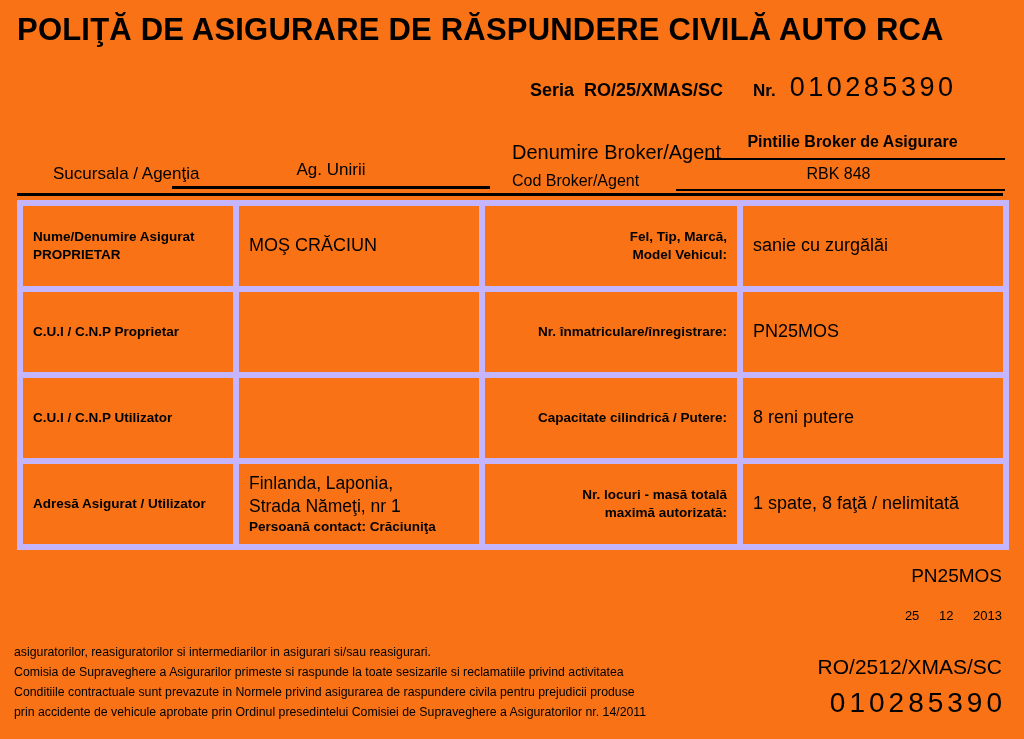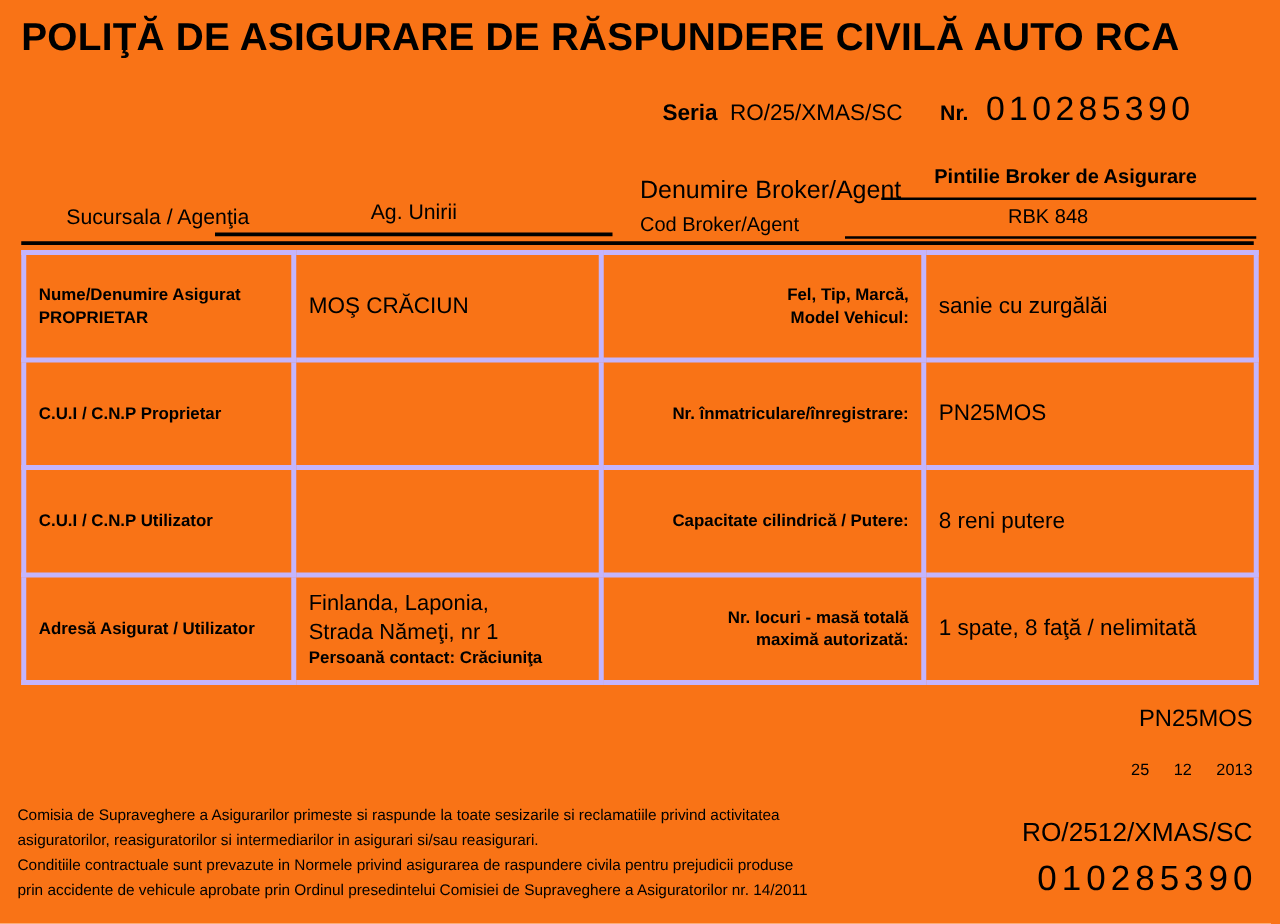--- a/index.html
+++ b/index.html
@@ -38,20 +38,21 @@
     display: flex;
     align-items: baseline;
   }
   .seria-label {
     font-size: 18px;
     font-weight: bold;
   }
   .seria-value {
     font-size: 18px;
     margin-left: 10px;
+    font-weight: bold;
   }
   .nr-label {
     font-size: 17px;
     font-weight: bold;
     margin-left: 30px;
   }
   .nr-value {
     font-size: 27px;
     margin-left: 14px;
     letter-spacing: 3.5px;
@@ -142,21 +143,21 @@
   
   .main-table {
     position: absolute;
     left: 17px;
     top: 200px;
     width: 986px;
     border-collapse: collapse;
     table-layout: fixed;
   }
   .main-table td {
-    border: 4px solid #c4b5fd;
+    border: 6px solid #c4b5fd;
     padding: 0 10px;
     vertical-align: middle;
     height: 86px;
     box-sizing: border-box;
   }
   .col-a { width: 216px; }
   .col-b { width: 246px; }
   .col-c { width: 258px; }
   .col-d { width: 266px; }
 
@@ -329,22 +330,22 @@
 
   <div class="plate-right">PN25MOS</div>
 
   <div class="date-right">
     <span>25</span>
     <span>12</span>
     <span>2013</span>
   </div>
 
   <div class="legal">
+    <p>asiguratorilor, reasiguratorilor si intermediarilor in asigurari si/sau reasigurari.</p>
     <p>Comisia de Supraveghere a Asigurarilor primeste si raspunde la toate sesizarile si reclamatiile privind activitatea</p>
-    <p>asiguratorilor, reasiguratorilor si intermediarilor in asigurari si/sau reasigurari.</p>
     <p>Conditiile contractuale sunt prevazute in Normele privind asigurarea de raspundere civila pentru prejudicii produse</p>
     <p>prin accidente de vehicule aprobate prin Ordinul presedintelui Comisiei de Supraveghere a Asiguratorilor nr. 14/2011</p>
   </div>
 
   <div class="series-bottom">RO/2512/XMAS/SC</div>
   <div class="number-bottom">010285390</div>
 
 </div>
 
 </body></html>

